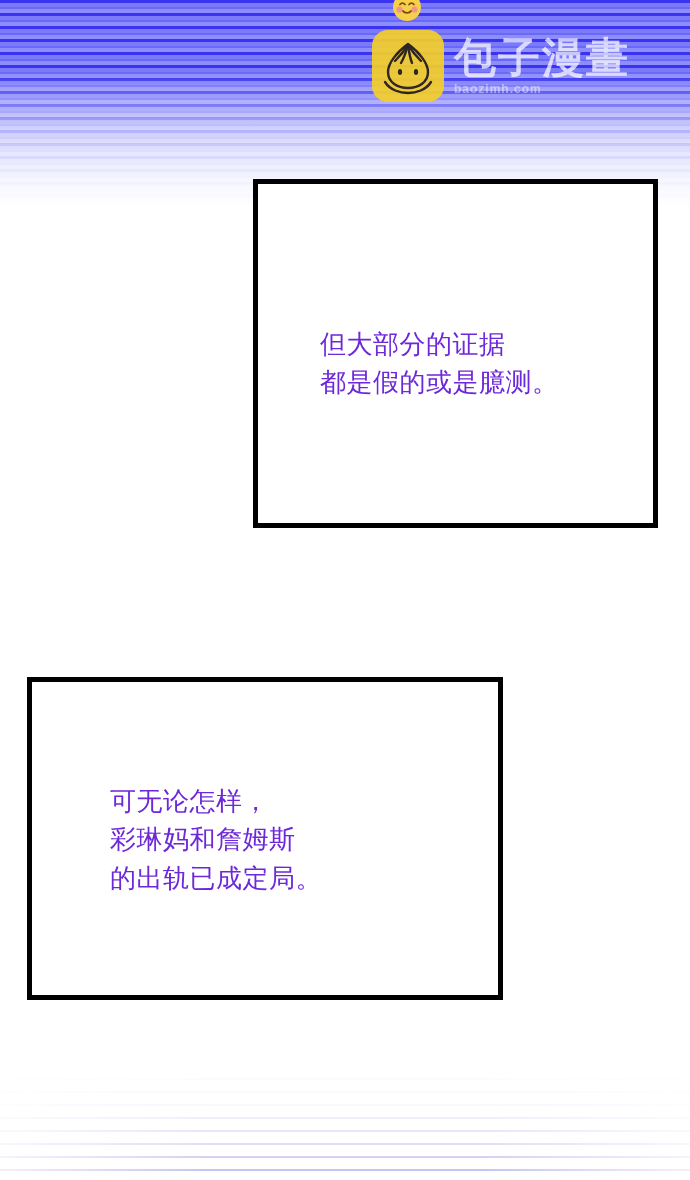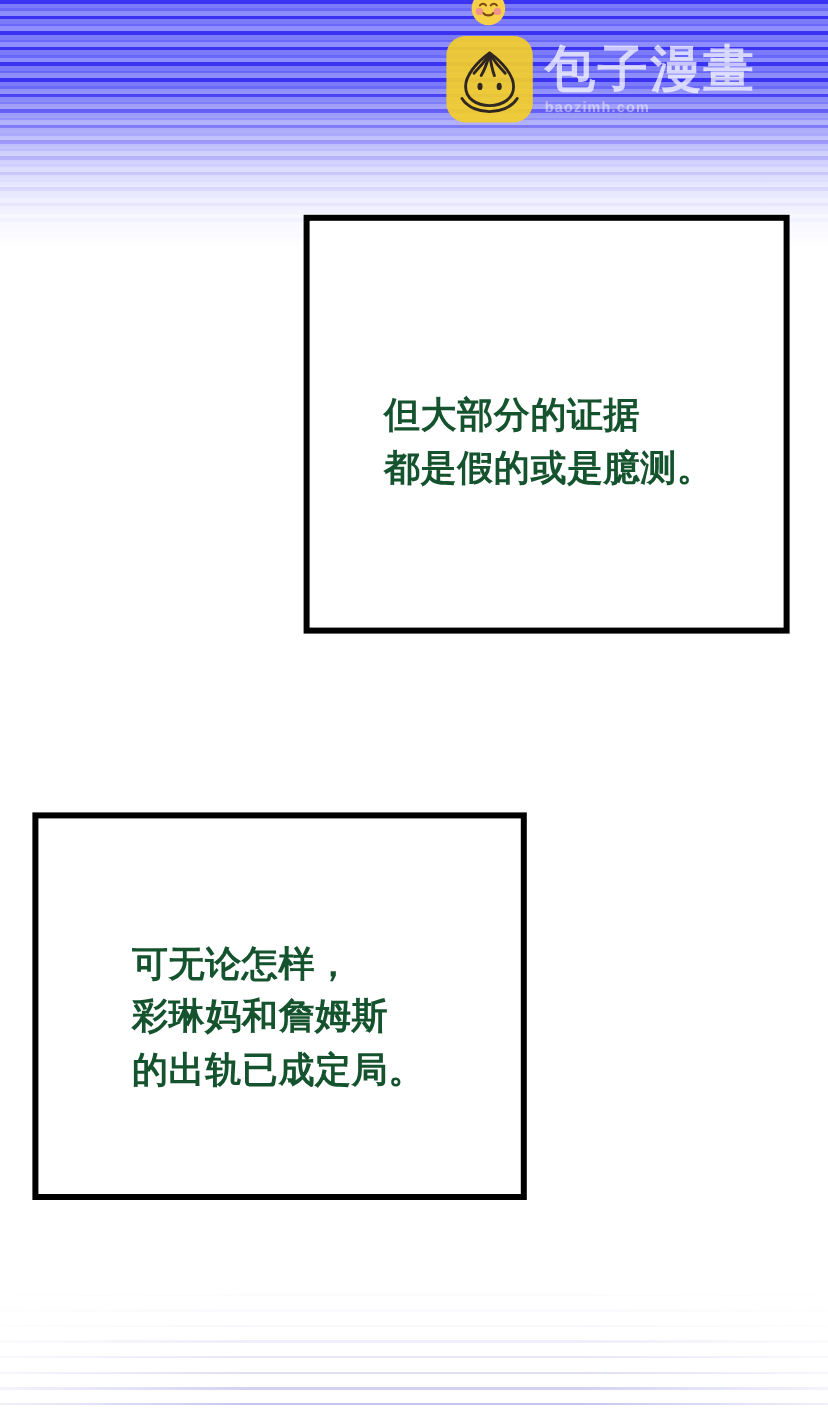--- a/index.html
+++ b/index.html
@@ -144,32 +144,31 @@
   }
   #panel-1 {
     left: 253px;
     top: 179px;
     width: 405px;
     height: 349px;
   }
   #panel-2 {
     left: 27px;
     top: 677px;
-    width: 412px;
+    width: 476px;
     height: 323px;
   }
 
   .panel-text {
     position: absolute;
-    color: #14532d;
-    font-size: 30px;
+    color: #6d28d9;
+    font-size: 26px;
     line-height: 1.48;
     white-space: pre-line;
     letter-spacing: 0.5px;
-    font-weight: bold;
   }
   #panel-1 .panel-text {
     left: 62px;
     top: 141px;
   }
   #panel-2 .panel-text {
     left: 78px;
     top: 100px;
   }
 </style>

